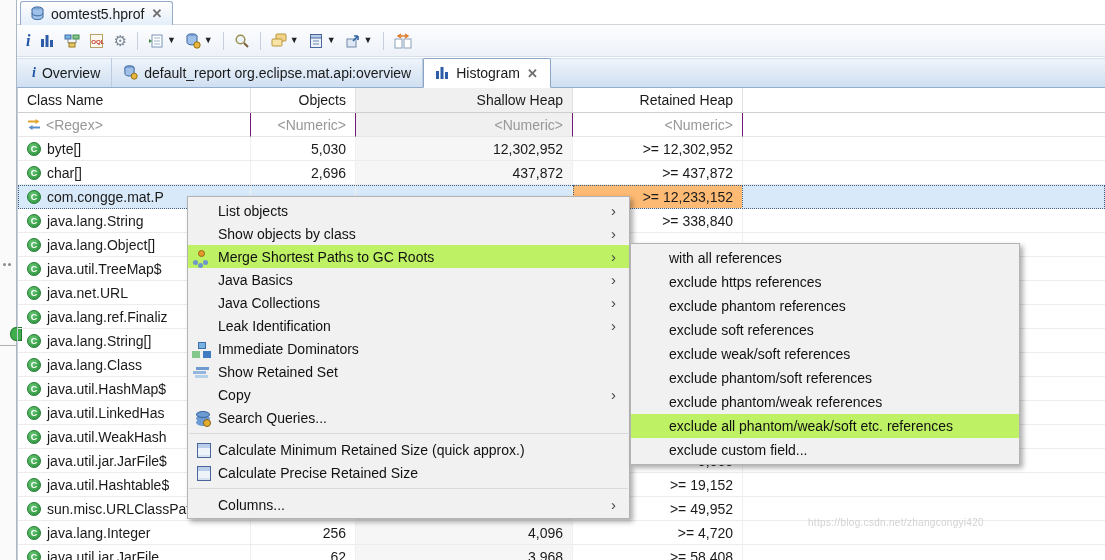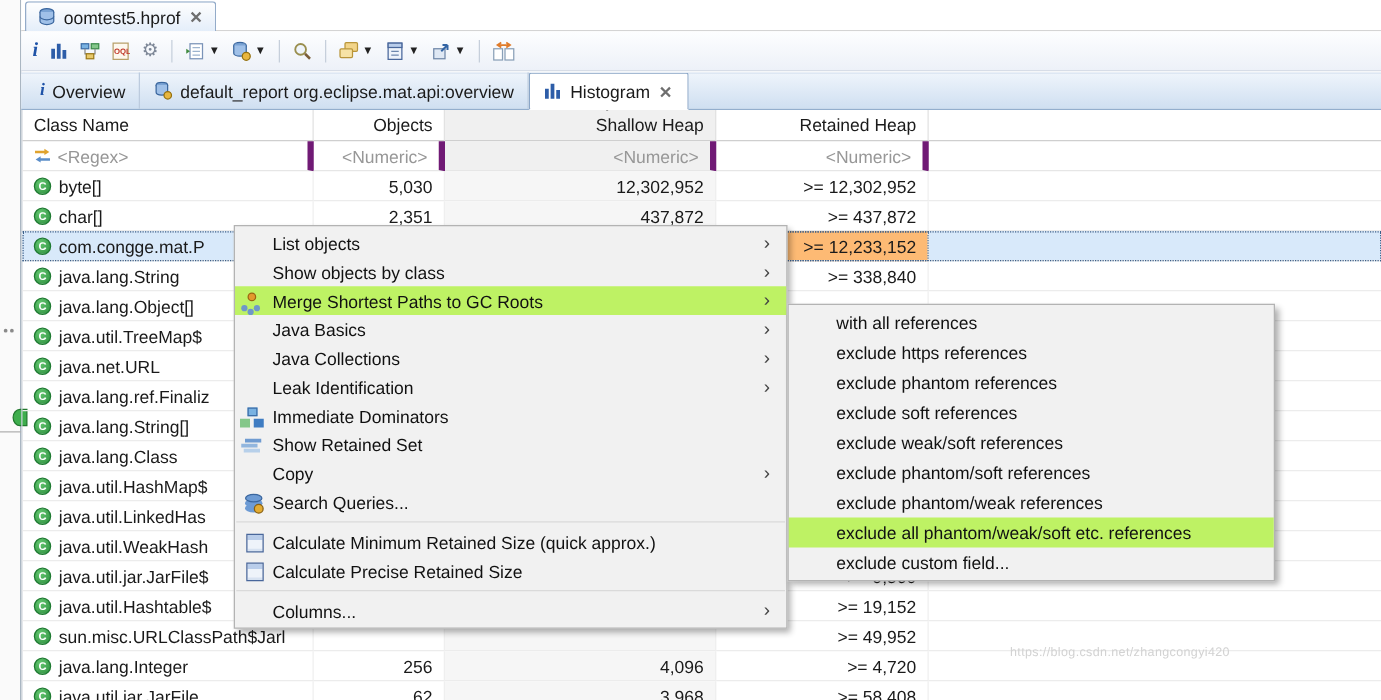--- a/index.html
+++ b/index.html
@@ -49,39 +49,39 @@
   .ghead,.gfilter,.trow{display:flex;width:100%;}
   .c{box-sizing:border-box;display:flex;align-items:center;padding:0 9px;overflow:hidden;white-space:nowrap;}
   .w-name{width:233px;}.w-obj{width:105px;}.w-shal{width:217px;}.w-ret{width:170px;}.w-fill{flex:1;}
   .ghead{height:25px;text-align:right;}
   .ghead .c{border-right:1px solid #e2e2e2;border-bottom:1px solid #cfcfcf;}
   .ghead .w-fill{border-right:none;}
   .num{justify-content:flex-end;}
   .hc-shallow{background:#f0f0f0;position:relative;}
   .sortchev{position:absolute;top:-4px;right:84px;font-size:13px;color:#555;}
   .gfilter{height:24px;color:#979797;}
-  .gfilter .c{border-right:5px solid #701a75;border-bottom:1px solid #e6e6e6;gap:5px;}
+  .gfilter .c{border-right:1px solid #701a75;border-bottom:1px solid #e6e6e6;gap:5px;}
   .gfilter .w-fill{border-right:none;}
   .gfilter .hc-shallow{background:#f0f0f0;}
   .trow{height:24px;position:relative;}
   .trow .c{border-right:1px solid #efefef;border-bottom:1px solid #ececec;gap:6px;height:24px;}
   .trow .w-fill{border-right:none;}
   .trow .w-shal{background:#f6f6f6;}
   .trow.sel .c{background:#d8e9fa;}
   .trow.sel::after{content:"";position:absolute;inset:0;border:1px dotted #3c5f88;pointer-events:none;}
   .trow.sel .w-ret{background:#fdba74;outline:1px dotted #3c5f88;outline-offset:-1px;}
   .cicon{flex:0 0 auto;width:14px;height:14px;border-radius:50%;
          background:radial-gradient(circle at 35% 30%,#62c56e,#2c8f3e);
          border:1px solid #1e7a31;color:#fff;font-size:9px;font-weight:bold;
          display:flex;align-items:center;justify-content:center;box-sizing:border-box;}
 
   
   .menu{position:absolute;background:#f1f1f1;border:1px solid #b3b3b3;box-shadow:3px 3px 5px rgba(0,0,0,.32);
         padding:2px 0;box-sizing:border-box;font-size:14px;z-index:20;}
-  .context-menu{left:187px;top:180px;width:443px;}
+  .context-menu{left:187px;top:196px;width:443px;}
   .sub-menu{left:630px;top:243px;width:390px;}
   .menu-item{display:flex;align-items:center;height:23px;}
   .sub-menu .menu-item{height:24px;padding-left:38px;}
   .menu-item.hl{background:#bef264;}
   .mi-icon{flex:0 0 30px;height:16px;position:relative;}
   .mi-label{color:#111;}
   .mi-arrow{margin-left:auto;padding-right:13px;color:#444;font-size:15px;line-height:1;}
   .menu-sep{height:1px;background:#dadada;margin:4px 1px;}
 
   
@@ -285,21 +285,21 @@
           <div class="c w-shal num">12,302,952</div>
           <div class="c w-ret num">&gt;= 12,302,952</div>
           <div class="c w-fill"></div>
         </div>
 
         <div class="trow">
           <div class="c w-name">
             <span class="cicon">C</span>
             <span>char[]</span>
           </div>
-          <div class="c w-obj num">2,351</div>
+          <div class="c w-obj num">2,696</div>
           <div class="c w-shal num">437,872</div>
           <div class="c w-ret num">&gt;= 437,872</div>
           <div class="c w-fill"></div>
         </div>
 
         <div class="trow sel">
           <div class="c w-name">
             <span class="cicon">C</span>
             <span>com.congge.mat.P</span>
           </div>

